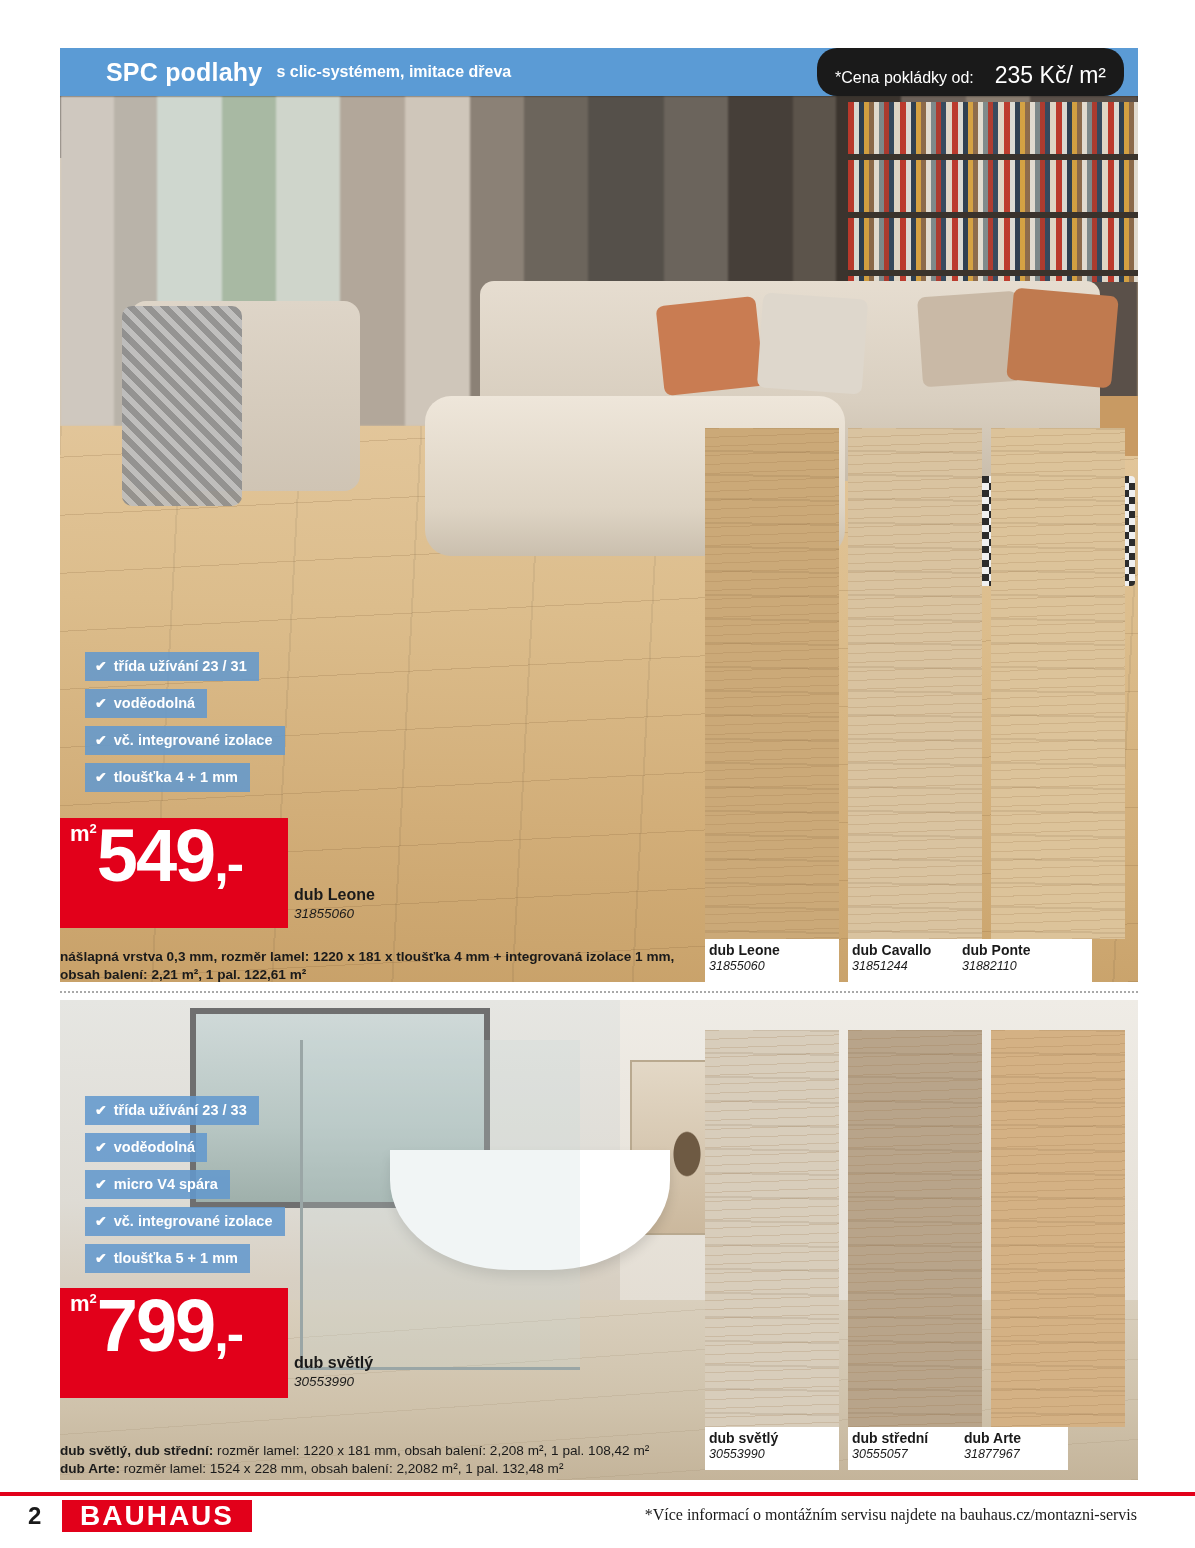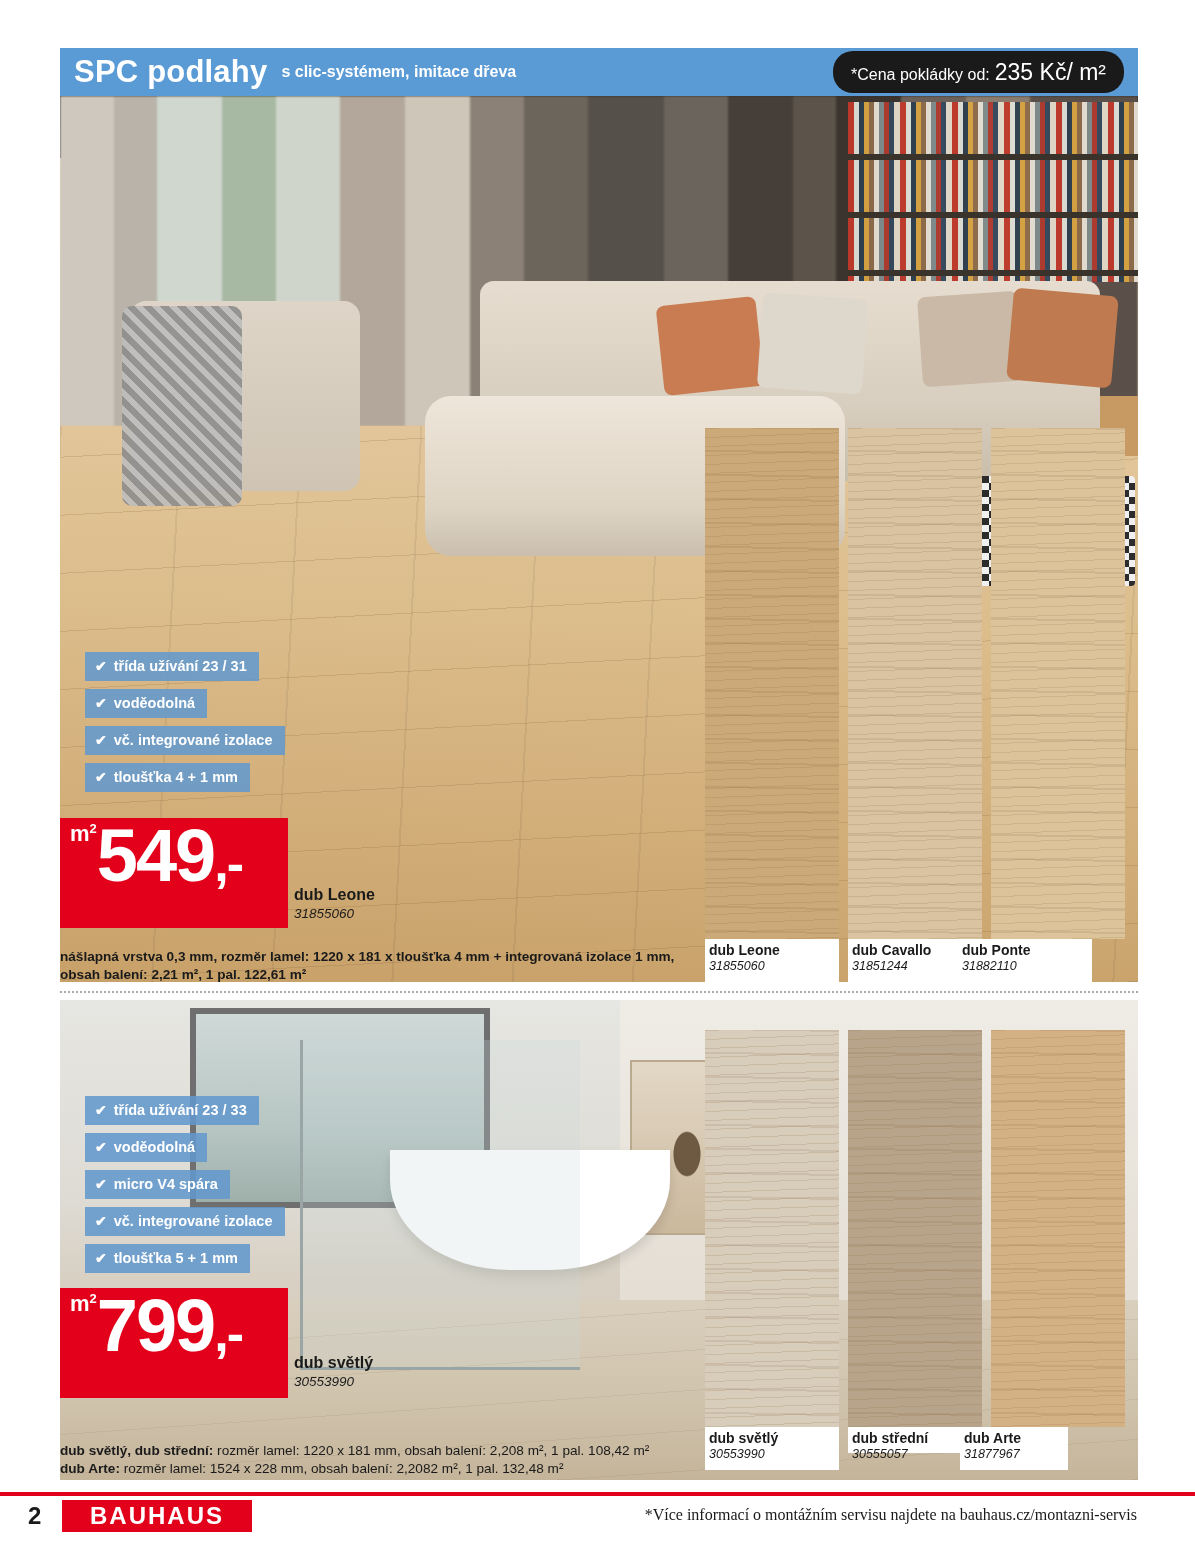--- a/index.html
+++ b/index.html
@@ -20,40 +20,41 @@
     position: absolute;
     left: 60px; top: 48px;
     width: 1078px; height: 48px;
     background: #5b9bd5;
     display: flex;
     align-items: center;
     padding: 0 14px;
   }
   .banner-title {
     color: #ffffff;
-    font-size: 31px;
+    font-size: 25px;
     font-weight: bold;
     letter-spacing: .2px;
+    margin-left: 32px;
   }
   .banner-sub {
     color: #ffffff;
     font-size: 16px;
     font-weight: bold;
     margin-left: 14px;
   }
   .banner-price {
     margin-left: auto;
     background: #1a1a1a;
     color: #ffffff;
     border-radius: 20px;
-    padding: 8px 18px 7px 18px;
+    padding: 14px 18px 7px 18px;
     font-size: 16px;
     display: flex;
     align-items: baseline;
-    gap: 5px;
+    gap: 21px;
     white-space: nowrap;
   }
   .banner-price .big {
     font-size: 23px;
     font-weight: normal;
   }
 
   
   .photo1 {
     position: absolute;
@@ -303,21 +304,21 @@
     font-size: 24px; font-weight: bold; color: #1a1a1a;
   }
   .logo {
     position: absolute; left: 62px; top: 1500px;
     width: 190px; height: 32px;
     background: #e2001a;
     display: flex; align-items: center; justify-content: center;
     border: 3px solid #e2001a;
   }
   .logo span {
-    color: #ffffff; font-size: 24px; font-weight: bold; letter-spacing: 2px;
+    color: #ffffff; font-size: 28px; font-weight: bold; letter-spacing: 2px;
     font-family: "Liberation Sans", sans-serif;
   }
   .footer-note {
     position: absolute; right: 58px; top: 1506px;
     font-size: 16px; color: #1a1a1a;
     font-family: "Liberation Serif", serif;
   }
 </style>
 </head>
 <body>
@@ -469,21 +470,21 @@
   </div>
   <div class="plank-caption" style="left:705px; top:1427px; width:134px; height:43px;">
     <span class="nm">dub světlý</span>
     <span class="cd">30553990</span>
   </div>
 
   <div class="plank" style="left:848px; top:1030px; width:134px; height:397px; background:#b8a48a;">
     <div class="grain"></div>
     <div class="grain2"></div>
   </div>
-  <div class="plank-caption" style="left:848px; top:1427px; width:134px; height:26px;">
+  <div class="plank-caption" style="left:848px; top:1427px; width:134px; height:43px;">
     <span class="nm">dub střední</span>
     <span class="cd">30555057</span>
   </div>
 
   <div class="plank" style="left:991px; top:1030px; width:134px; height:397px; background:#d4b184;">
     <div class="grain"></div>
     <div class="grain2"></div>
   </div>
   <div class="plank-caption" style="left:960px; top:1427px; width:108px; height:43px;">
     <span class="nm">dub Arte</span>

